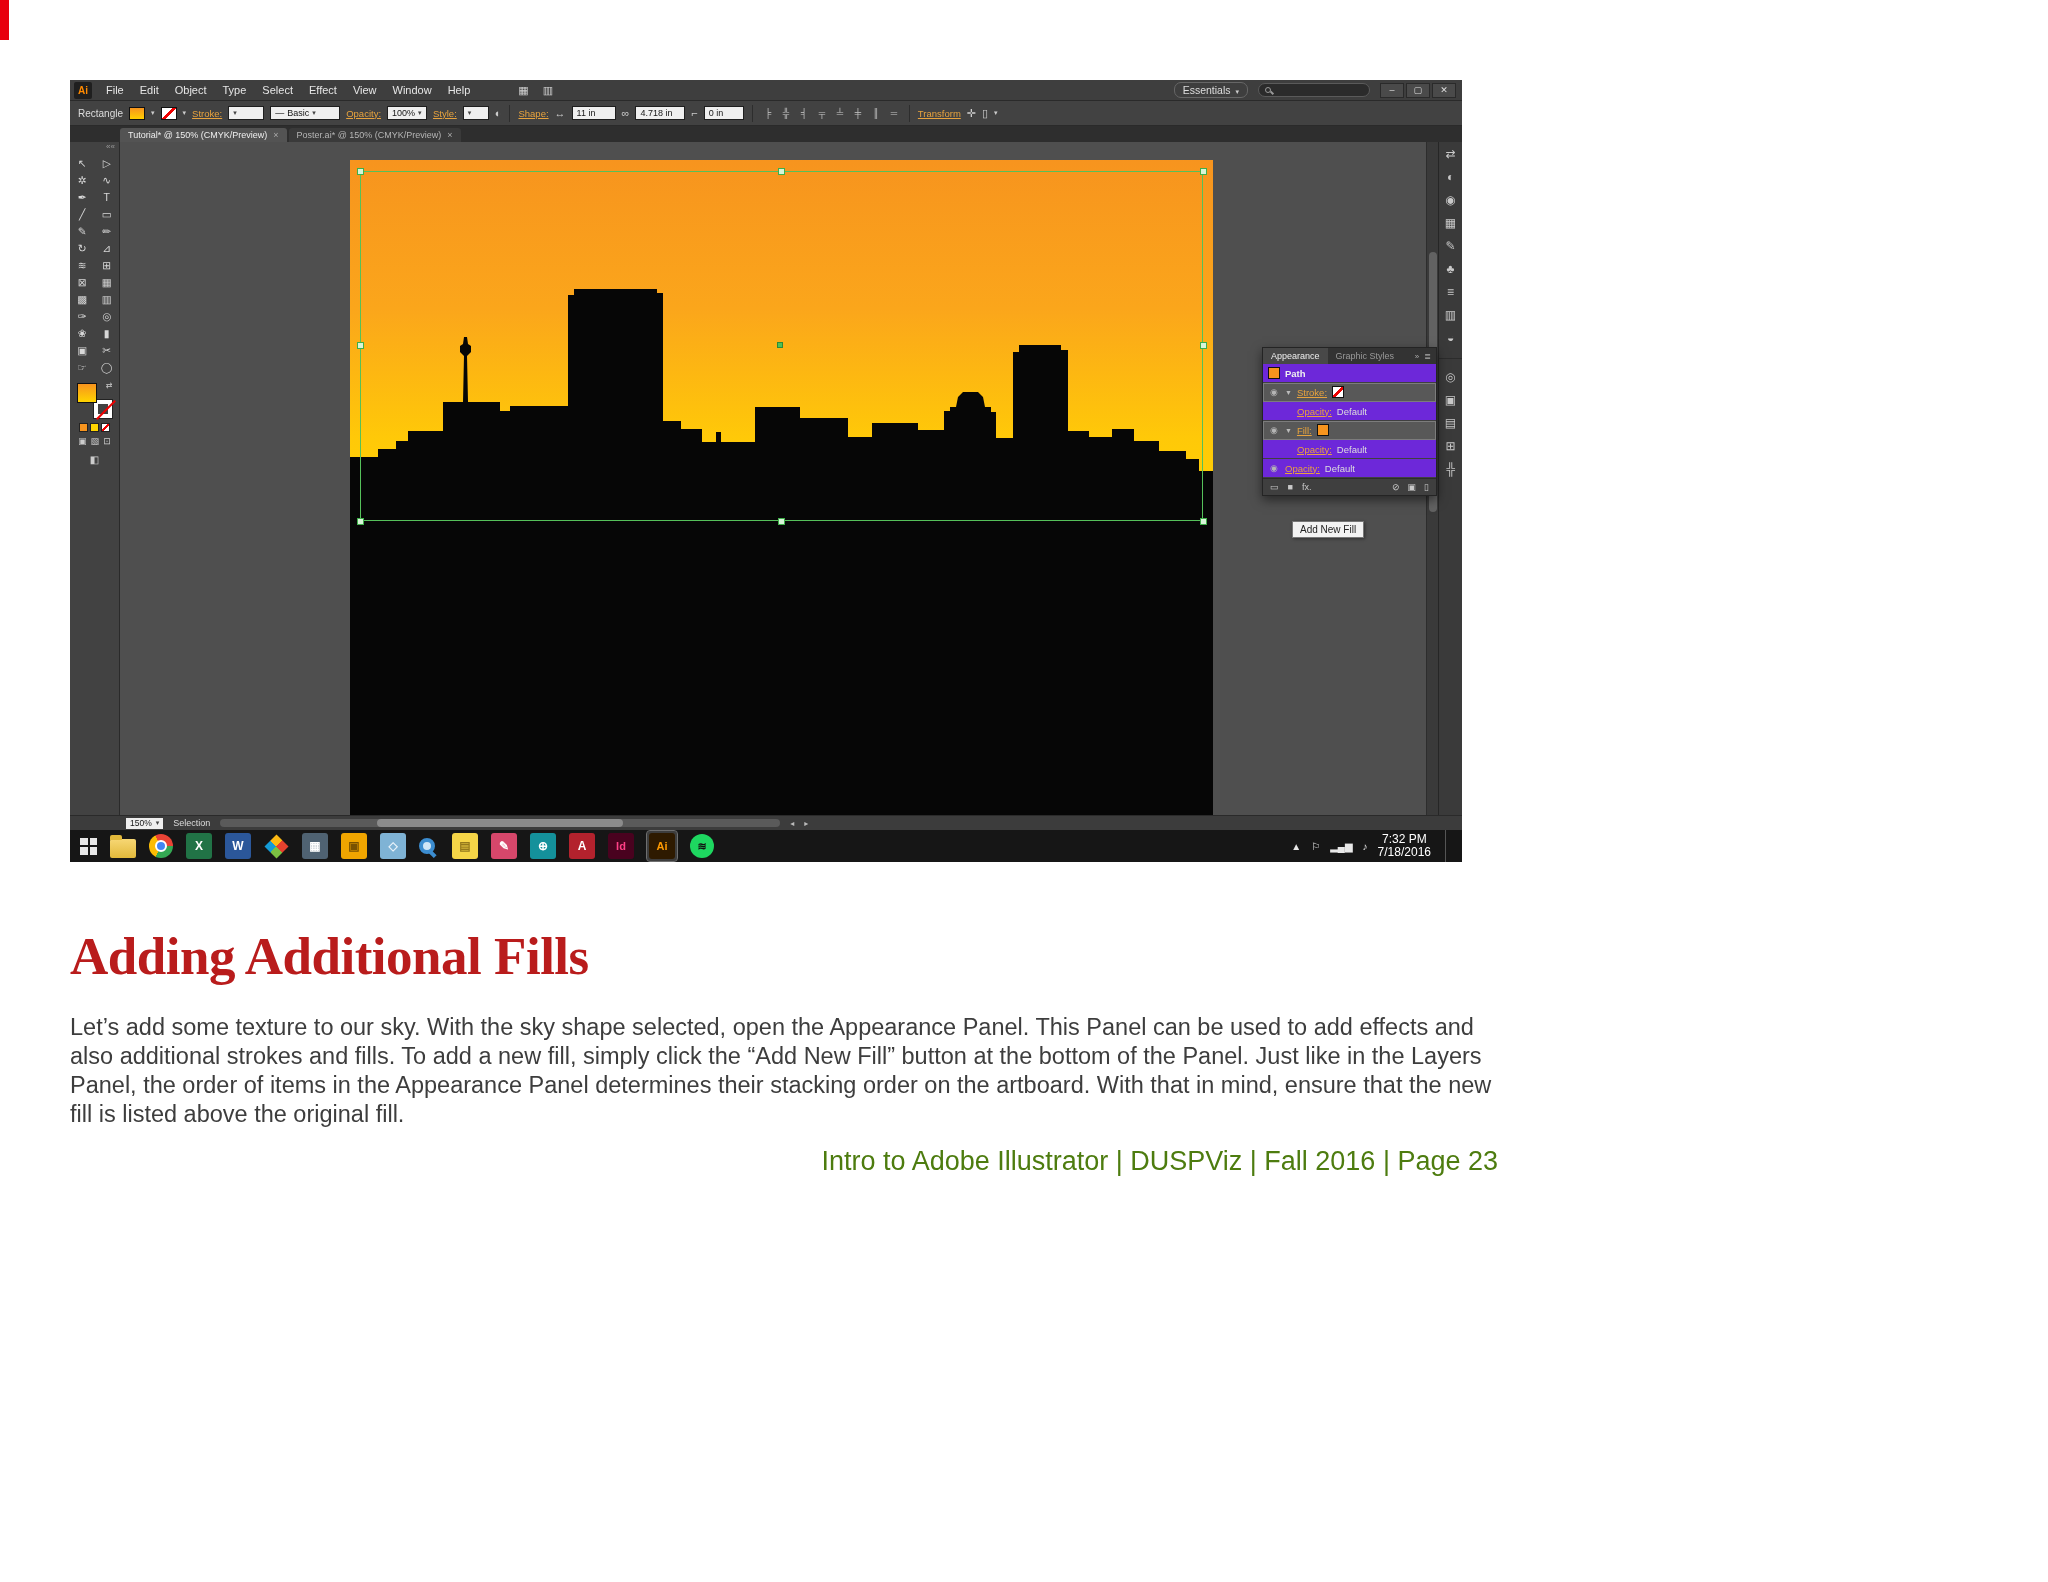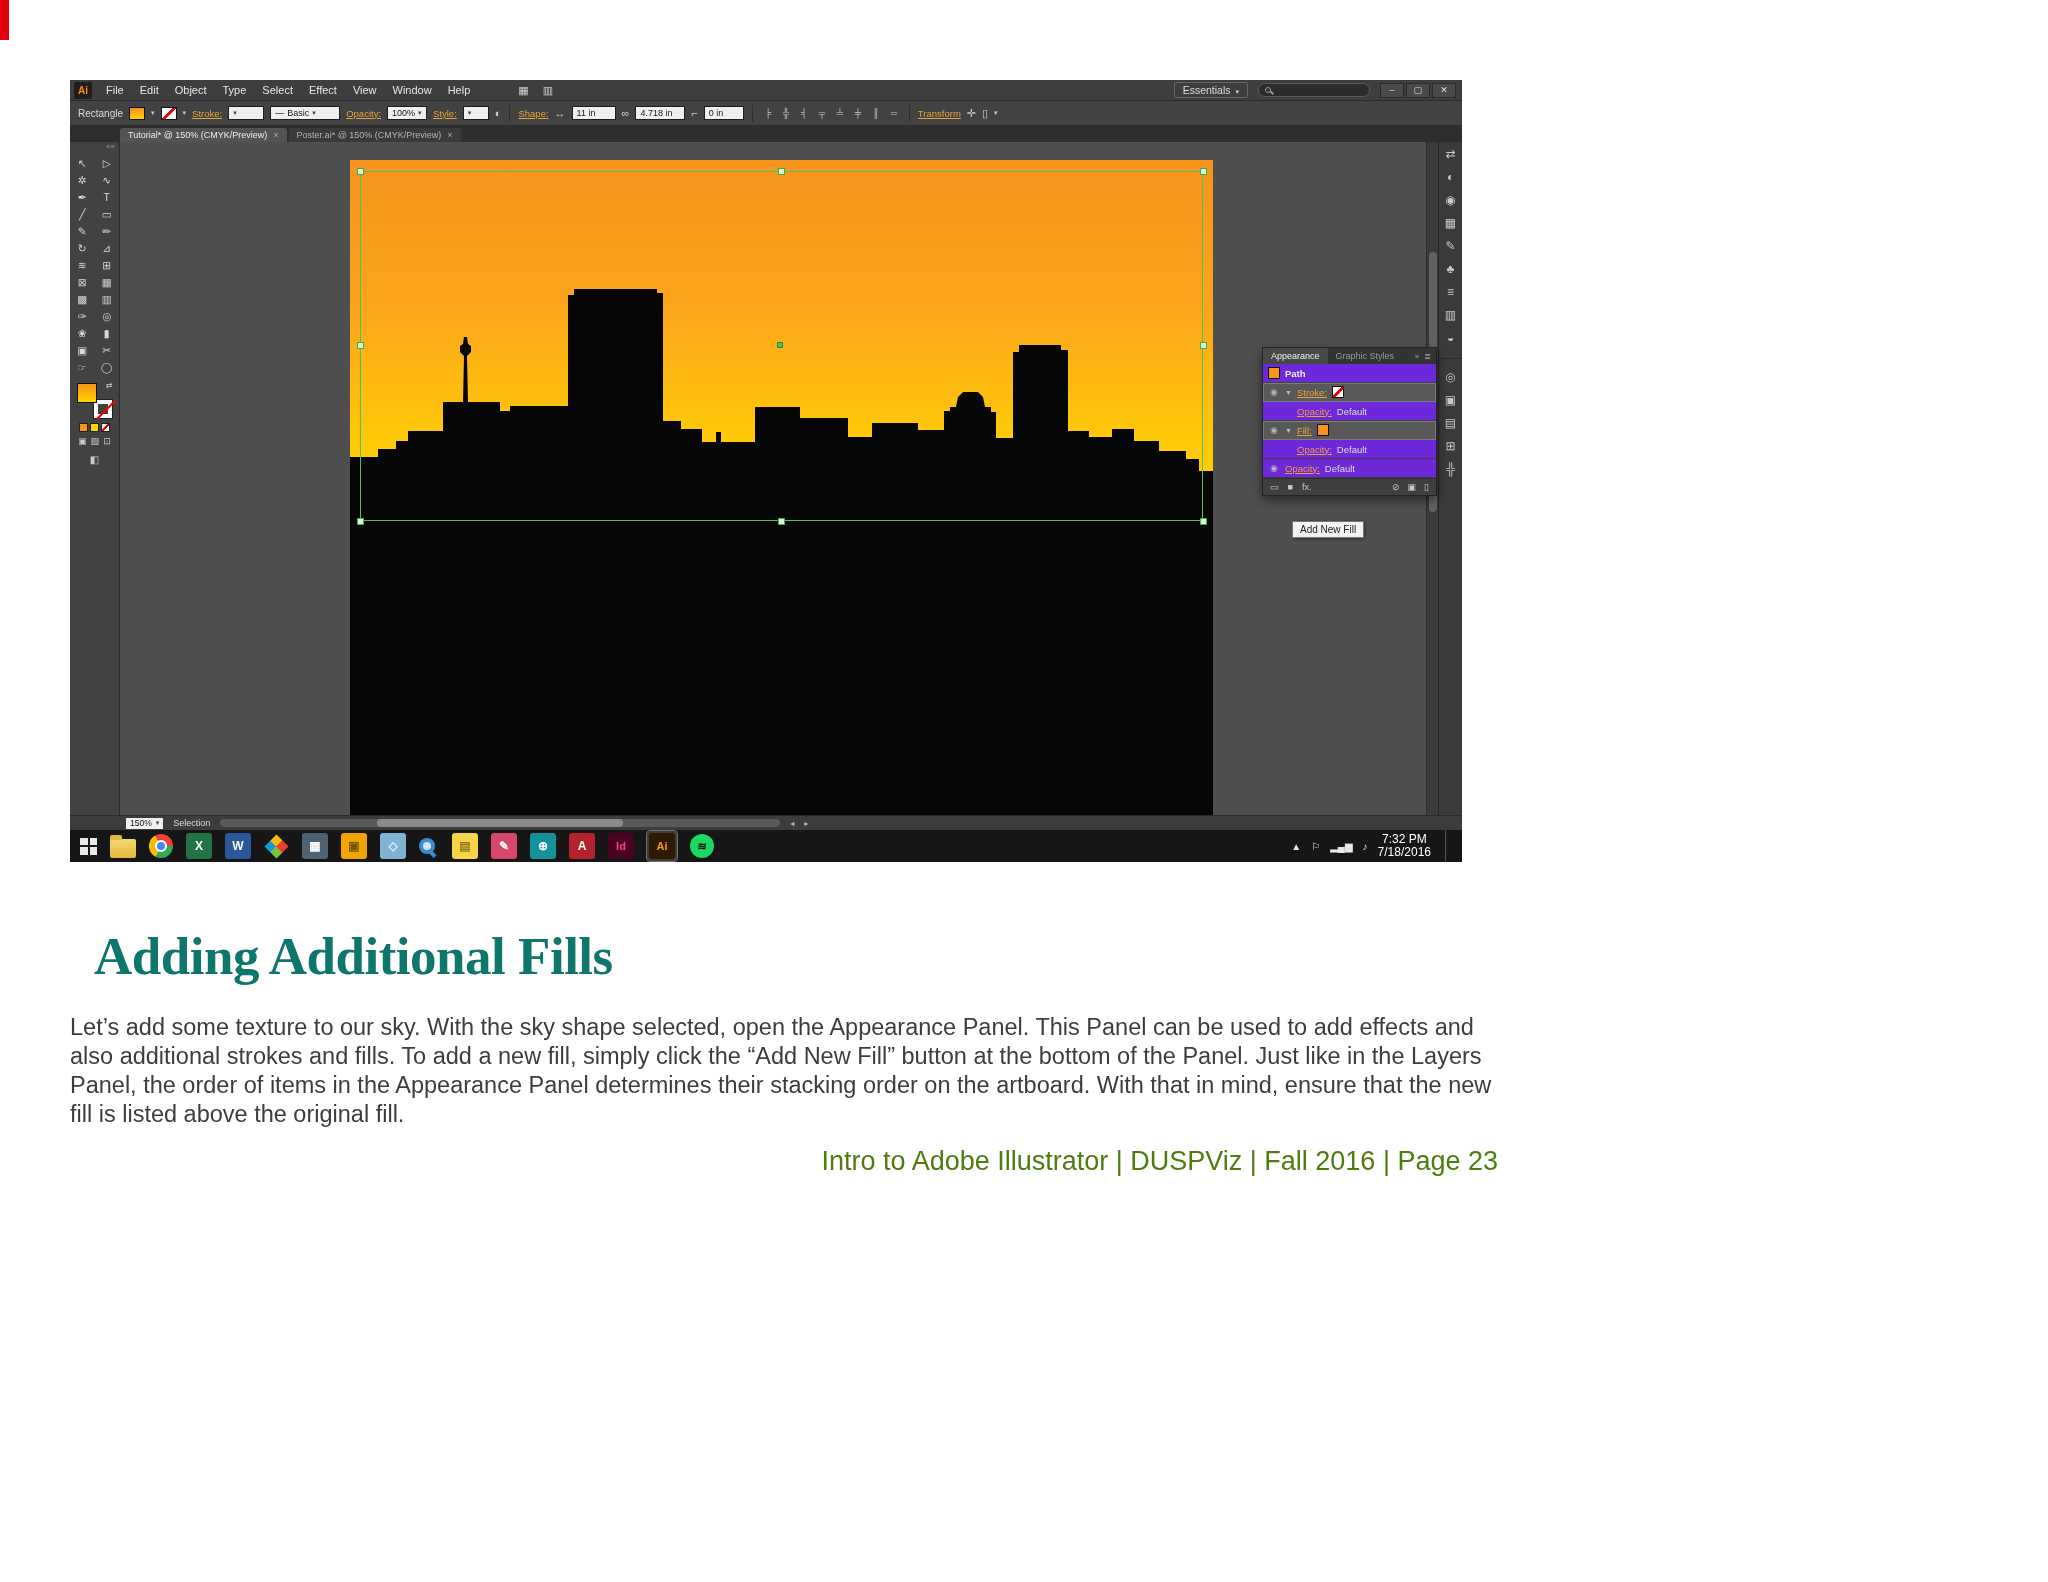--- a/index.html
+++ b/index.html
@@ -12,21 +12,21 @@
 
   
   .shot { position:absolute; left:70px; top:80px; width:1392px; height:782px; background:#4f4f4f; font-family:"Liberation Sans",sans-serif; }
 
   
   .menubar { position:absolute; left:0; top:0; width:1392px; height:21px; background:#3e3e3e; border-bottom:1px solid #2a2a2a; display:flex; align-items:center; color:#e6e6e6; font-size:11px; }
   .ai-logo { width:18px; height:17px; margin:0 6px 0 4px; background:#1f1f1f; color:#ff8a00; font-weight:bold; font-size:10px; display:flex; align-items:center; justify-content:center; border-radius:2px; }
   .menubar .mi { padding:0 8px; line-height:21px; cursor:default; }
   .mb-icons { margin-left:40px; display:flex; gap:14px; color:#cfcfcf; font-size:11px; }
   .mb-right { margin-left:auto; display:flex; align-items:center; gap:10px; padding-right:6px; }
-  .ws-btn { border:1px solid #666; border-radius:2px; padding:1px 8px; font-size:10.5px; color:#ddd; display:flex; gap:5px; align-items:flex-end; }
+  .ws-btn { border:1px solid #666; border-radius:7px; padding:1px 8px; font-size:10.5px; color:#ddd; display:flex; gap:5px; align-items:flex-end; }
   .searchbox { width:112px; height:14px; background:#2b2b2b; border:1px solid #5a5a5a; border-radius:8px; display:flex; align-items:center; padding:0 6px; gap:4px; }
   .search-glyph { width:6px; height:6px; border:1.5px solid #999; border-radius:50%; position:relative; }
   .search-glyph::after { content:""; position:absolute; width:1.5px; height:4px; background:#999; right:-2px; bottom:-3px; transform:rotate(-45deg); }
   .searchbox input { flex:1; background:transparent; border:none; outline:none; color:#ddd; font-size:9px; width:70px; }
   .winbtns { display:flex; gap:2px; }
   .winbtn { width:24px; height:15px; background:#4a4a4a; border:1px solid #2a2a2a; color:#ddd; font-size:9px; display:flex; align-items:center; justify-content:center; }
 
   
   .controlbar { position:absolute; left:0; top:21px; width:1392px; height:25px; background:#424242; border-bottom:1px solid #2a2a2a; display:flex; align-items:center; gap:6px; padding:0 8px; color:#ddd; font-size:10px; white-space:nowrap; overflow:hidden; }
   .sep { width:1px; height:17px; background:#2d2d2d; margin:0 2px; }
@@ -134,21 +134,21 @@
   .icon-diamond { width:17px; height:17px; transform:rotate(45deg); background:#e5412e; background:conic-gradient(#e5412e 0 25%,#7bc142 0 50%,#149bd7 0 75%,#fdb913 0 100%); margin:0 4px; }
   .icon-search { width:16px; height:16px; border:4px solid #3c8dd0; border-radius:50%; position:relative; background:#cfe6f7; margin-right:4px; }
   .icon-search::after { content:""; position:absolute; width:4px; height:9px; background:#3c8dd0; bottom:-8px; right:-3px; transform:rotate(-45deg); }
   .icon-spotify { width:24px; height:24px; border-radius:50%; background:#1ed760; color:#121212; display:flex; align-items:center; justify-content:center; font-weight:bold; font-size:11px; }
   .tray { margin-left:auto; display:flex; align-items:center; gap:10px; color:#fff; }
   .tray .tico { font-size:10px; color:#e8e8e8; }
   .clock { text-align:center; font-size:12px; line-height:13px; color:#fff; padding-right:4px; }
   .showdesk { width:7px; height:32px; border-left:1px solid #555; }
 
   
-  .doc-heading { position:absolute; left:70px; top:926px; font-family:"Liberation Serif",serif; font-weight:bold; font-size:53px; color:#0f766e; letter-spacing:-0.5px;margin-left:24px; }
+  .doc-heading { position:absolute; left:70px; top:926px; font-family:"Liberation Serif",serif; font-weight:bold; font-size:53px; color:#b91c1c; letter-spacing:-0.5px; }
   .doc-body { position:absolute; left:70px; top:1013px; width:1430px; font-size:23.5px; line-height:29px; color:#3d3d3d; }
   .doc-footer { position:absolute; left:70px; top:1146px; width:1428px; text-align:right; font-family:Liberation Sans, sans-serif; font-size:27px; color:#4d7c0f; }
 </style>
 </head>
 <body>
 
 <div class="page">
 
   <div class="artifact"></div>
 

